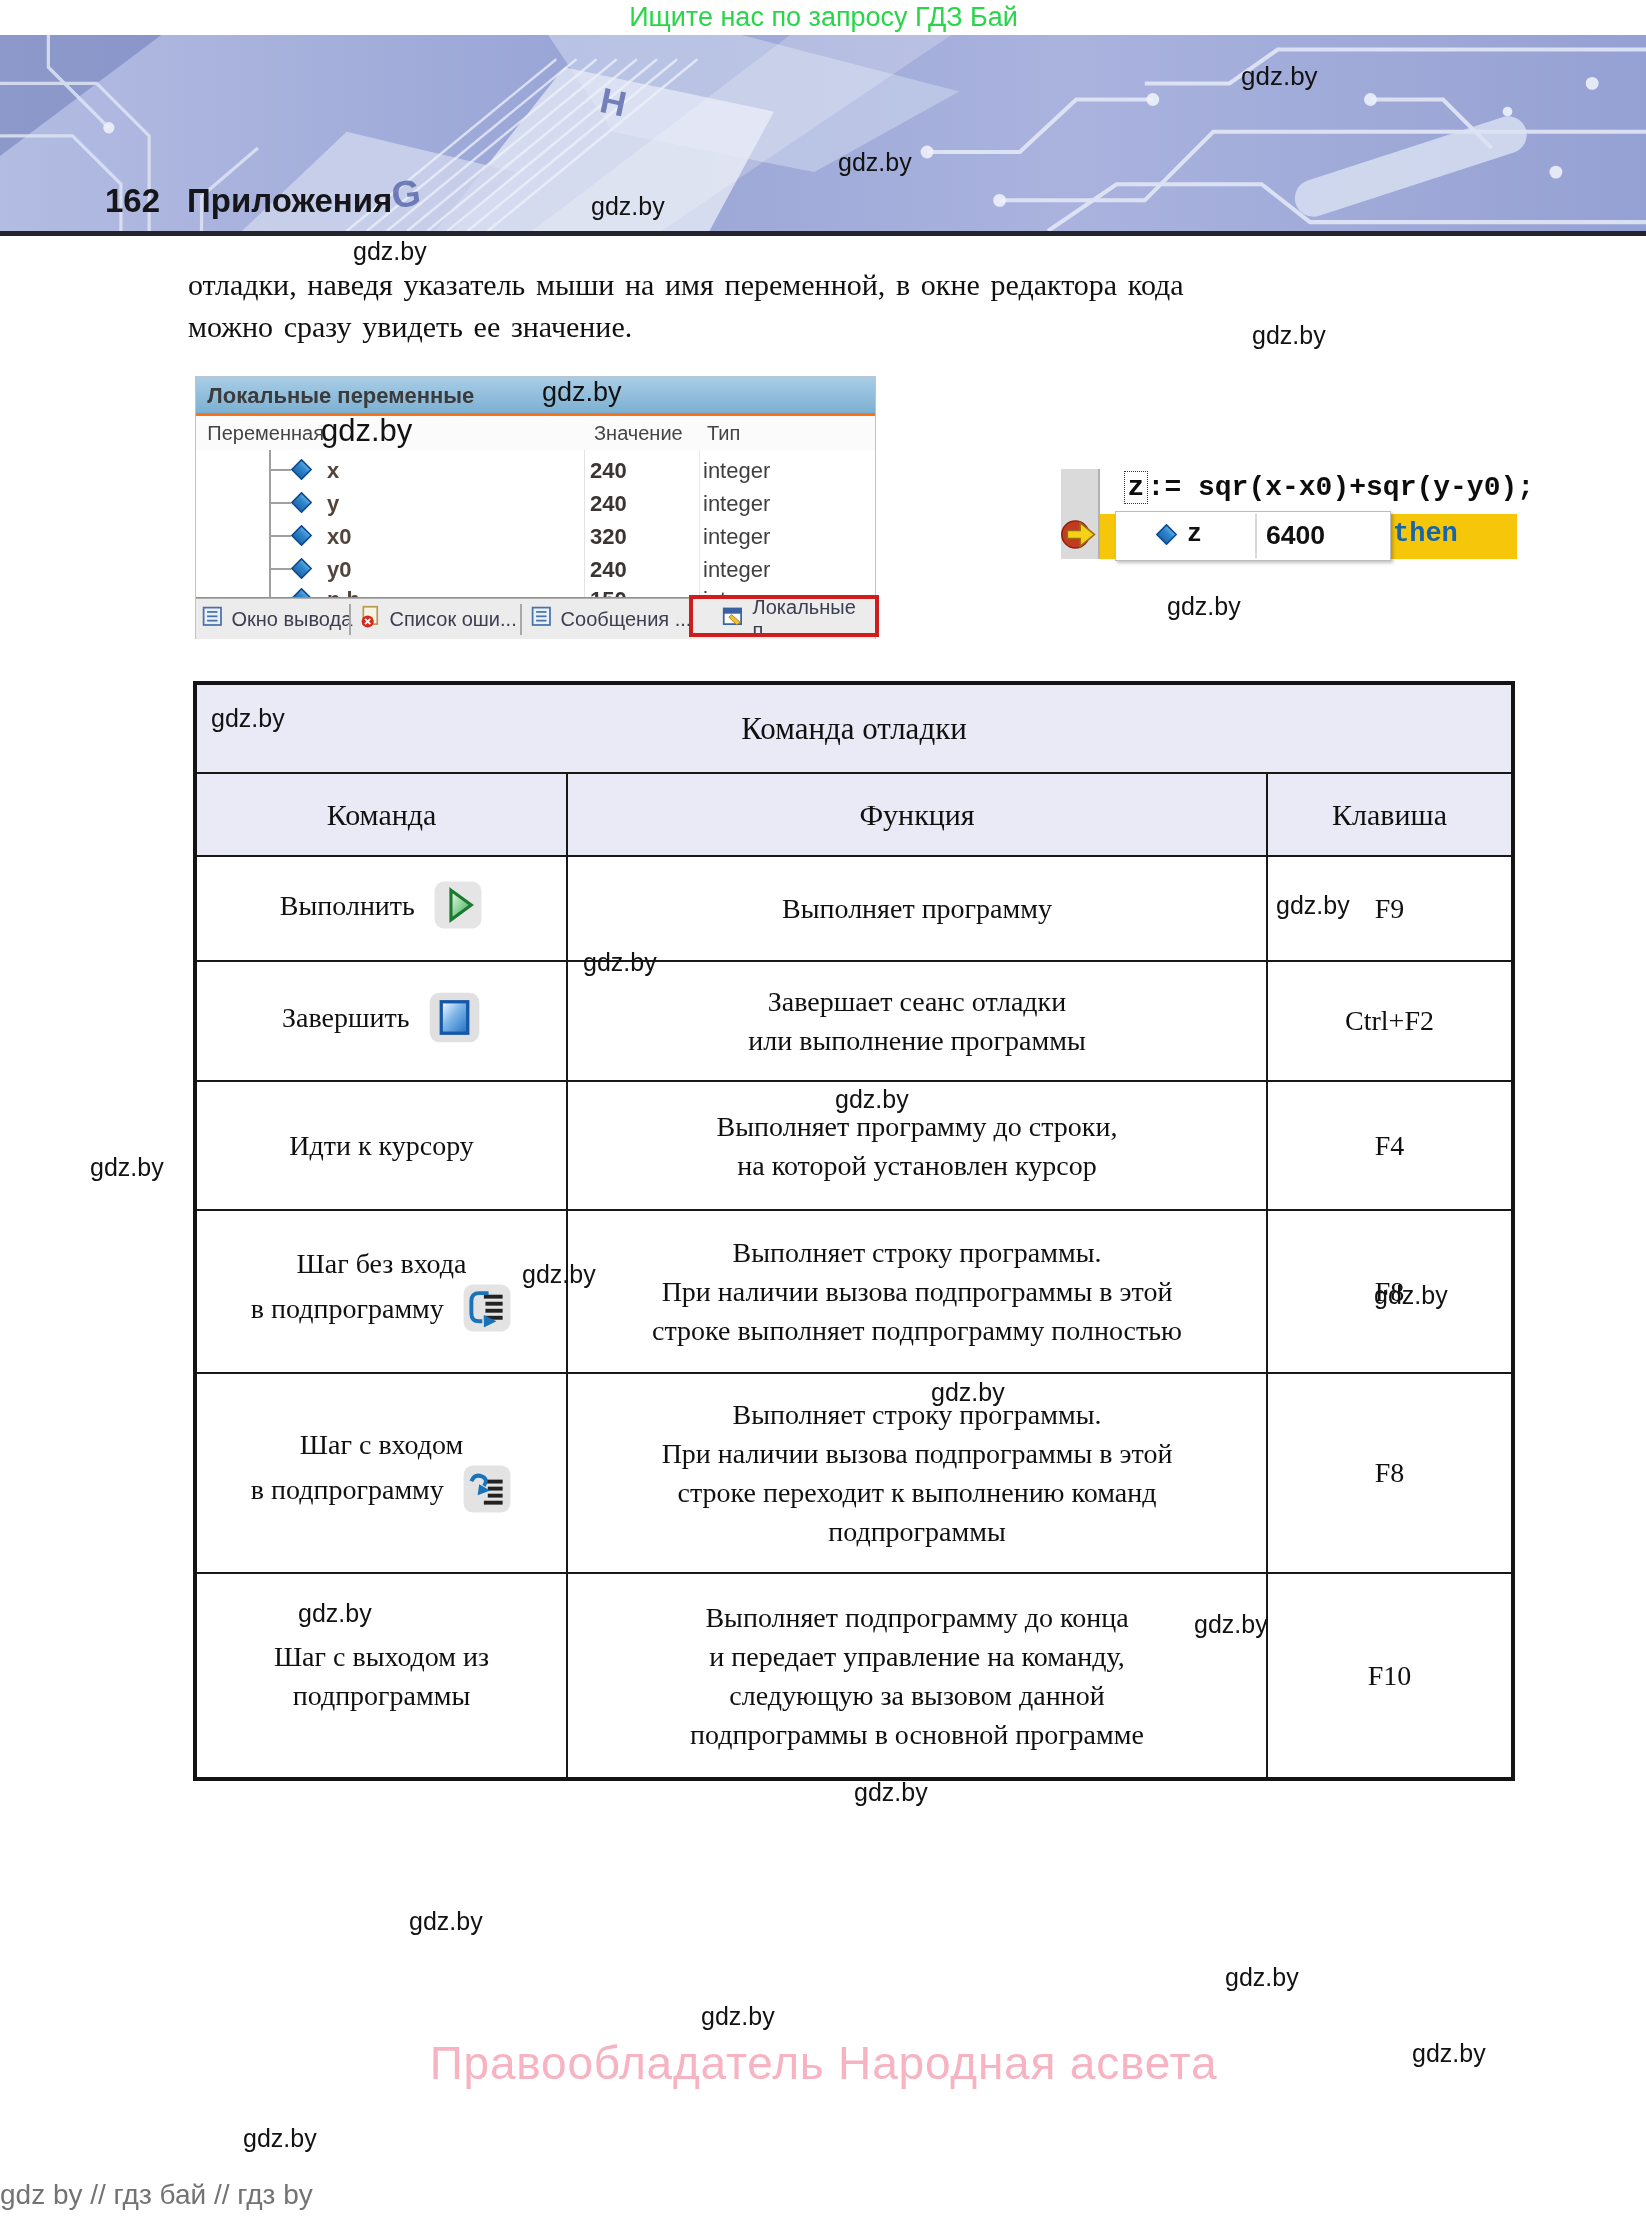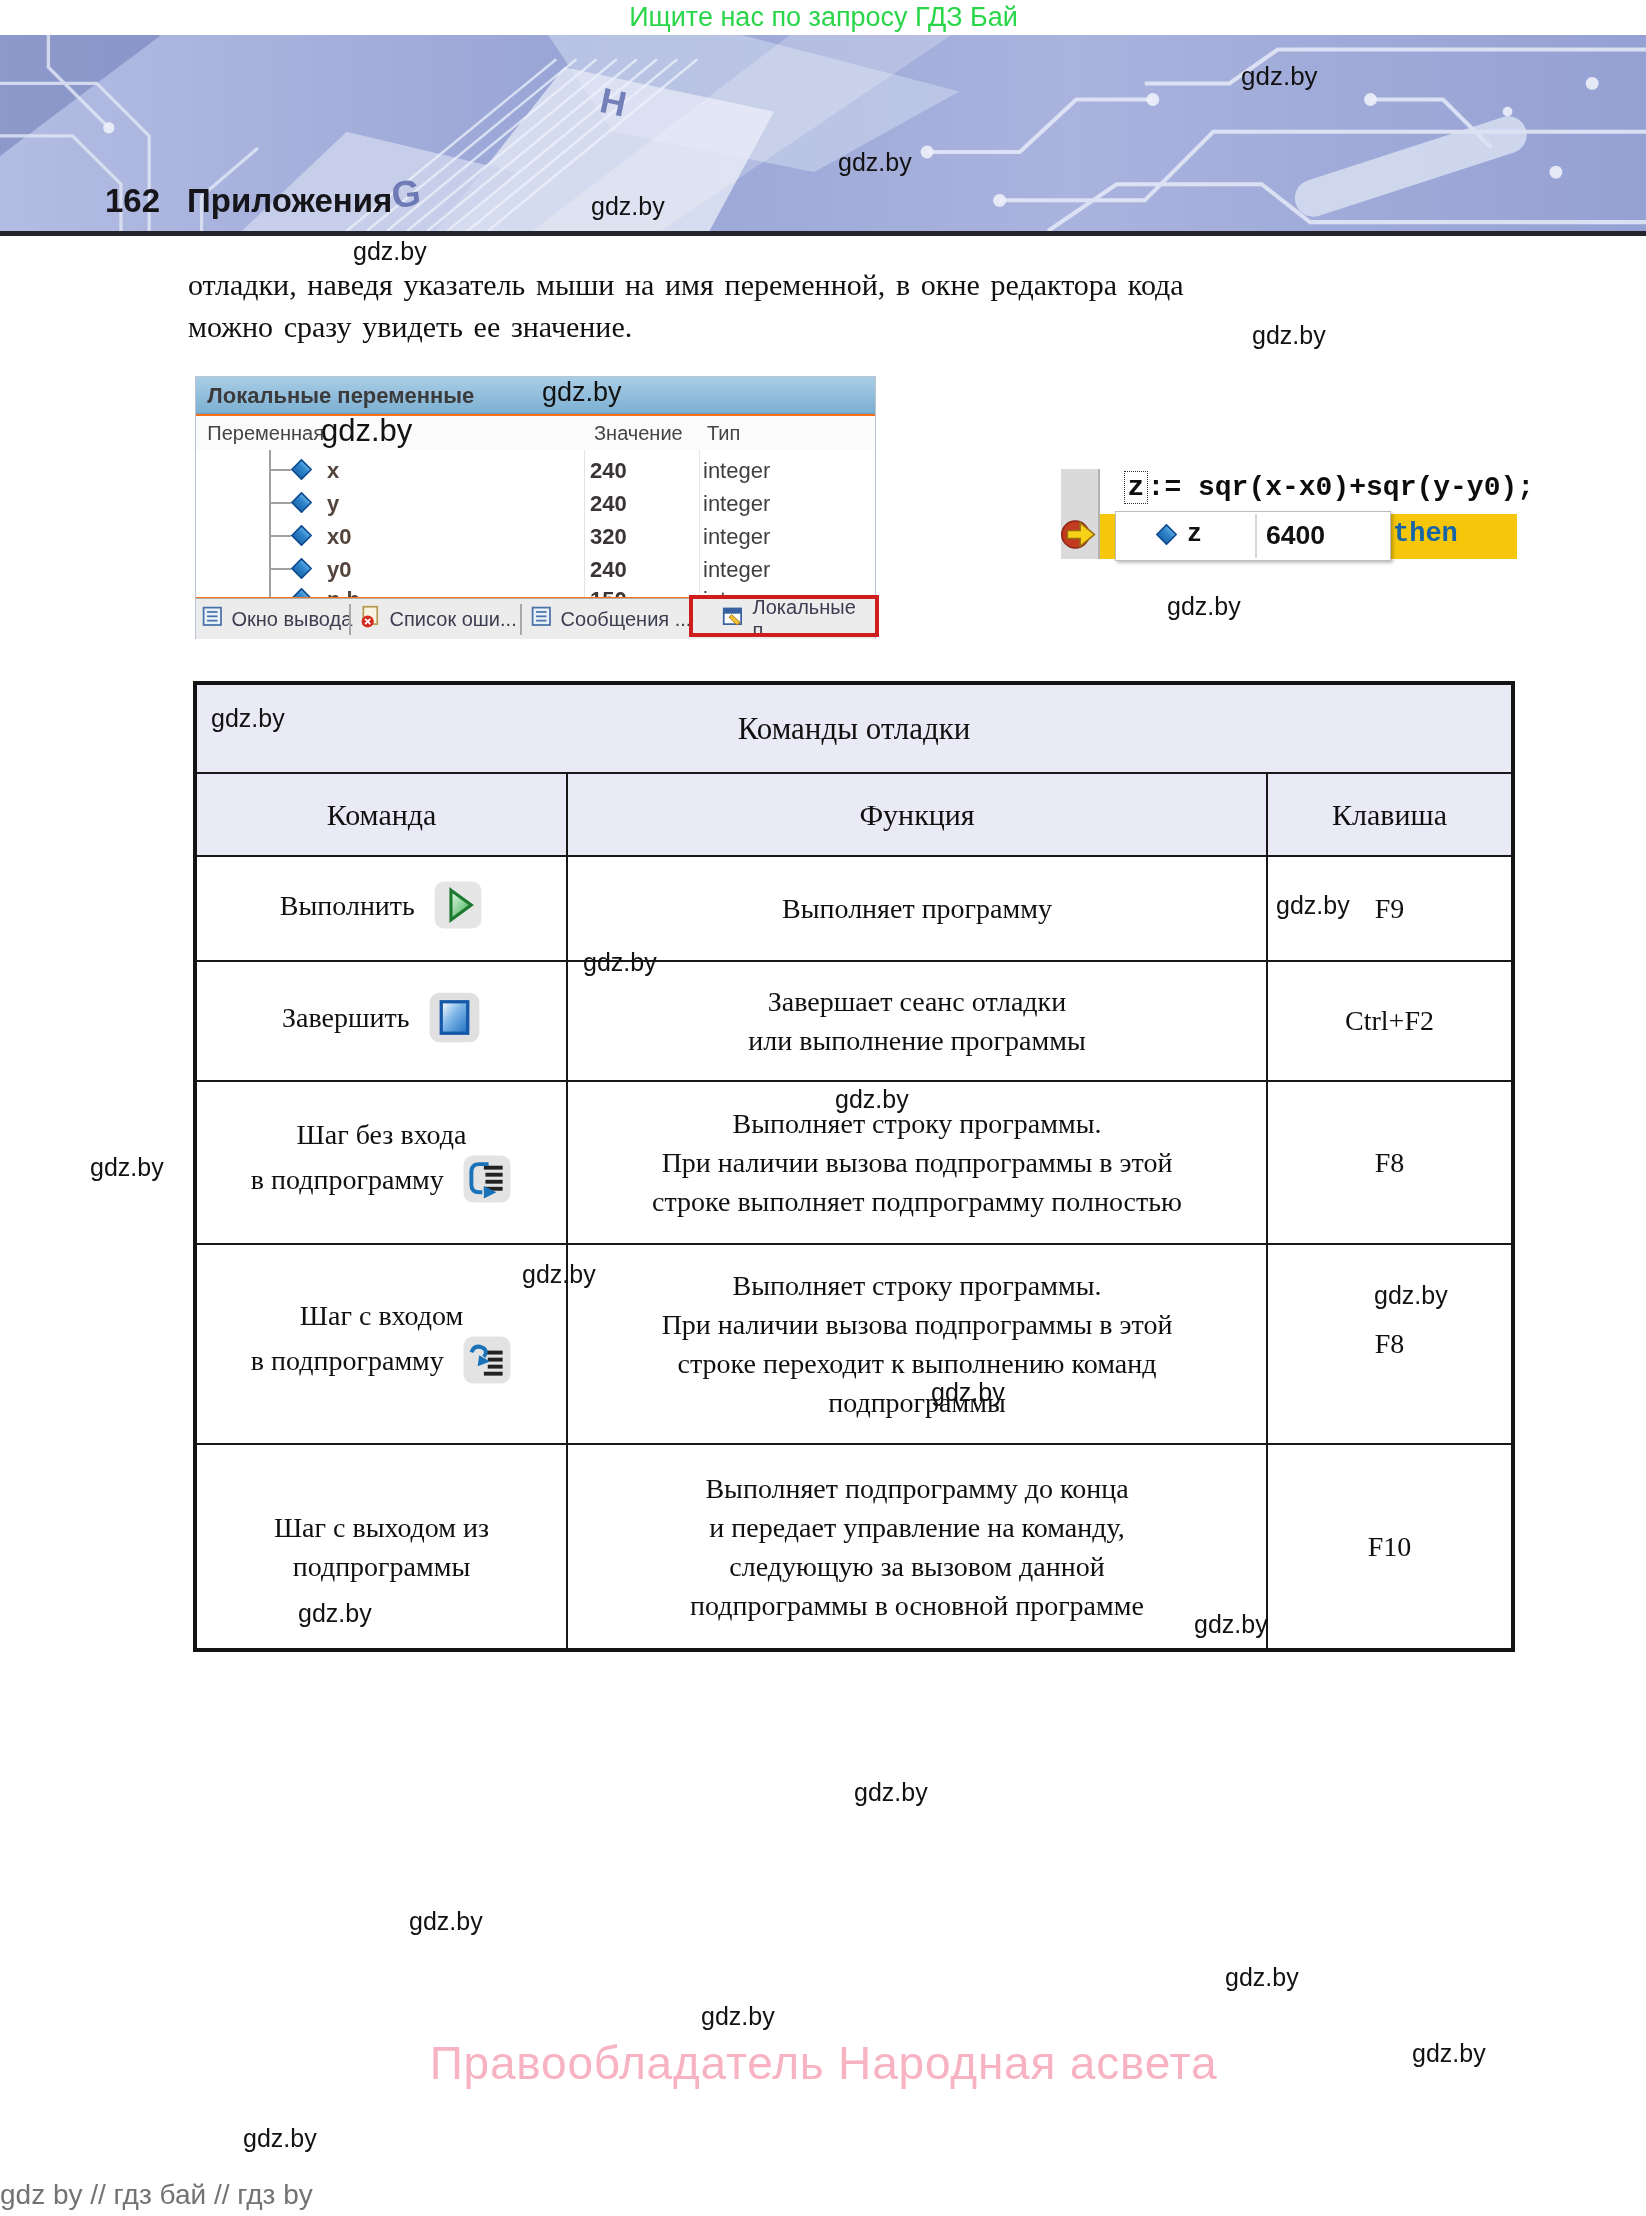--- a/index.html
+++ b/index.html
@@ -318,21 +318,21 @@
 </div>
 
 <table class="dbg-table">
   <colgroup>
       <col style="width:372px">
       <col style="width:700px">
       <col style="width:246px">
     </colgroup>
   <tbody>
       <tr>
-        <td class="ttl" colspan="3">Команды отладки</td>
+        <td class="ttl" colspan="3">Команда отладки</td>
       </tr>
   <tr>
     <td class="hd">Команда</td>
     <td class="hd">Функция</td>
     <td class="hd">Клавиша</td>
   </tr>
   <tr class="r1">
     <td>
       <span class="cmd-text">Выполнить</span>
       <span class="tbl-icon"><svg width="50" height="50" viewBox="0 0 64 64">
@@ -347,20 +347,28 @@
     <td>
       <span class="cmd-text">Завершить</span>
       <span class="tbl-icon"><svg width="53" height="53" viewBox="0 0 64 64">
               <rect x="2" y="2" width="60" height="60" rx="12" fill="#e0e0e0"></rect>
               <rect x="16" y="13" width="32" height="38" fill="url(#gBlue)" stroke="#1658a8" stroke-width="4"></rect>
             </svg></span>
     </td>
     <td><span class="fn-text">Завершает сеанс отладки
 или выполнение программы</span></td>
     <td><span>Ctrl+F2</span></td>
+  </tr>
+  <tr class="r3">
+    <td>
+      <span class="cmd-text">Идти к курсору</span>
+    </td>
+    <td><span class="fn-text">Выполняет программу до строки,
+на которой установлен курсор</span></td>
+    <td><span>F4</span></td>
   </tr>
   <tr class="r4">
     <td>
       <span class="cmd-text">Шаг без входа
 в подпрограмму</span>
       <span class="tbl-icon"><svg width="50" height="50" viewBox="0 0 64 64">
               <rect x="2" y="2" width="60" height="60" rx="12" fill="#e3e3e3"></rect>
               <g fill="#222">
                 <rect x="28" y="15" width="24" height="5"></rect>
                 <rect x="30" y="24" width="22" height="5"></rect>

